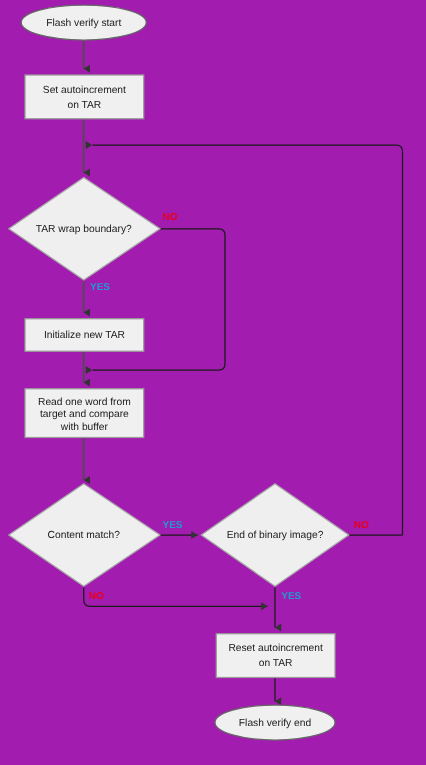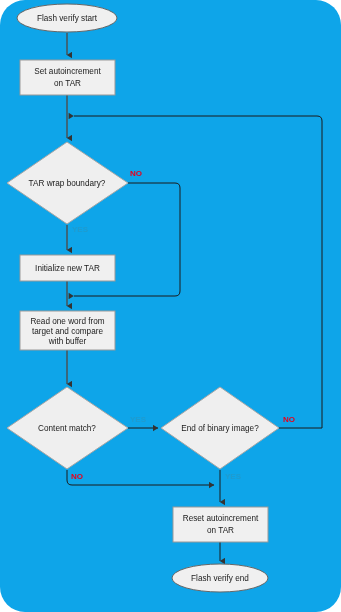--- a/index.html
+++ b/index.html
@@ -10,22 +10,21 @@
   body {
     width: 341px;
     height: 612px;
     font-family: "Liberation Sans", sans-serif;
     overflow: hidden;
   }
   #flowchart-root {
     position: relative;
     width: 341px;
     height: 612px;
-    background: #0ea5e9;
-    border-radius: 25px;
+    background: #a21caf;
   }
   svg#flow-svg {
     position: absolute;
     top: 0;
     left: 0;
     width: 341px;
     height: 612px;
   }
   .node-label {
     font-family: "Liberation Sans", sans-serif;

